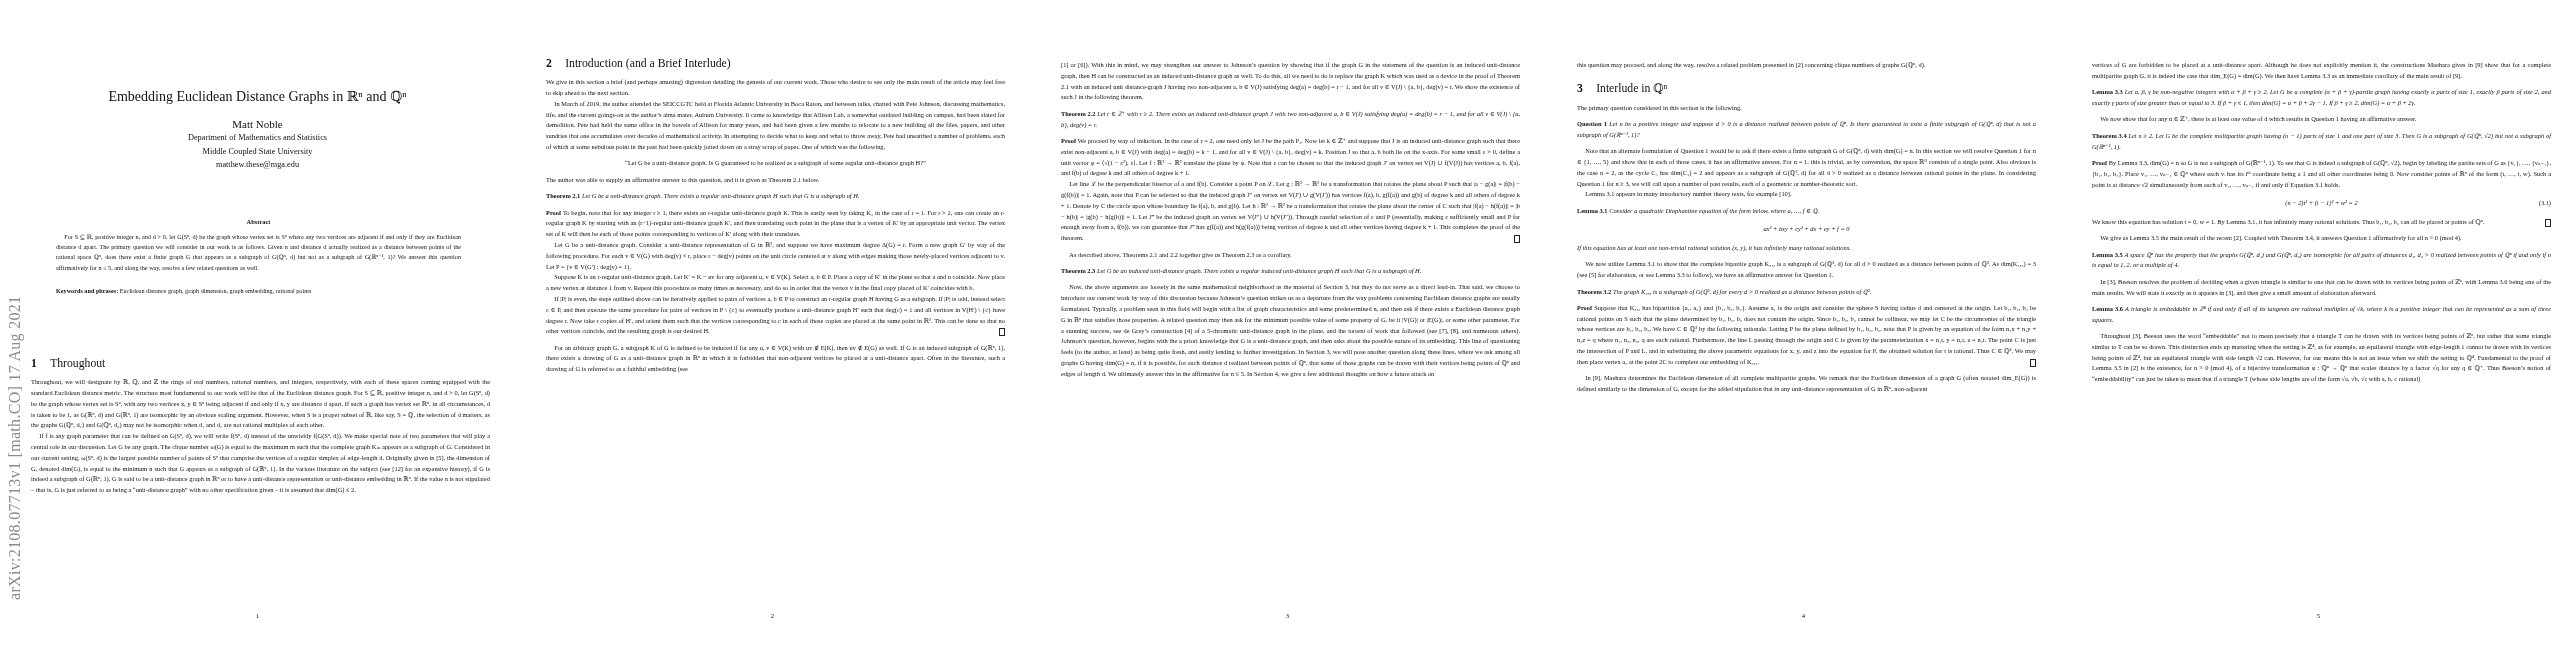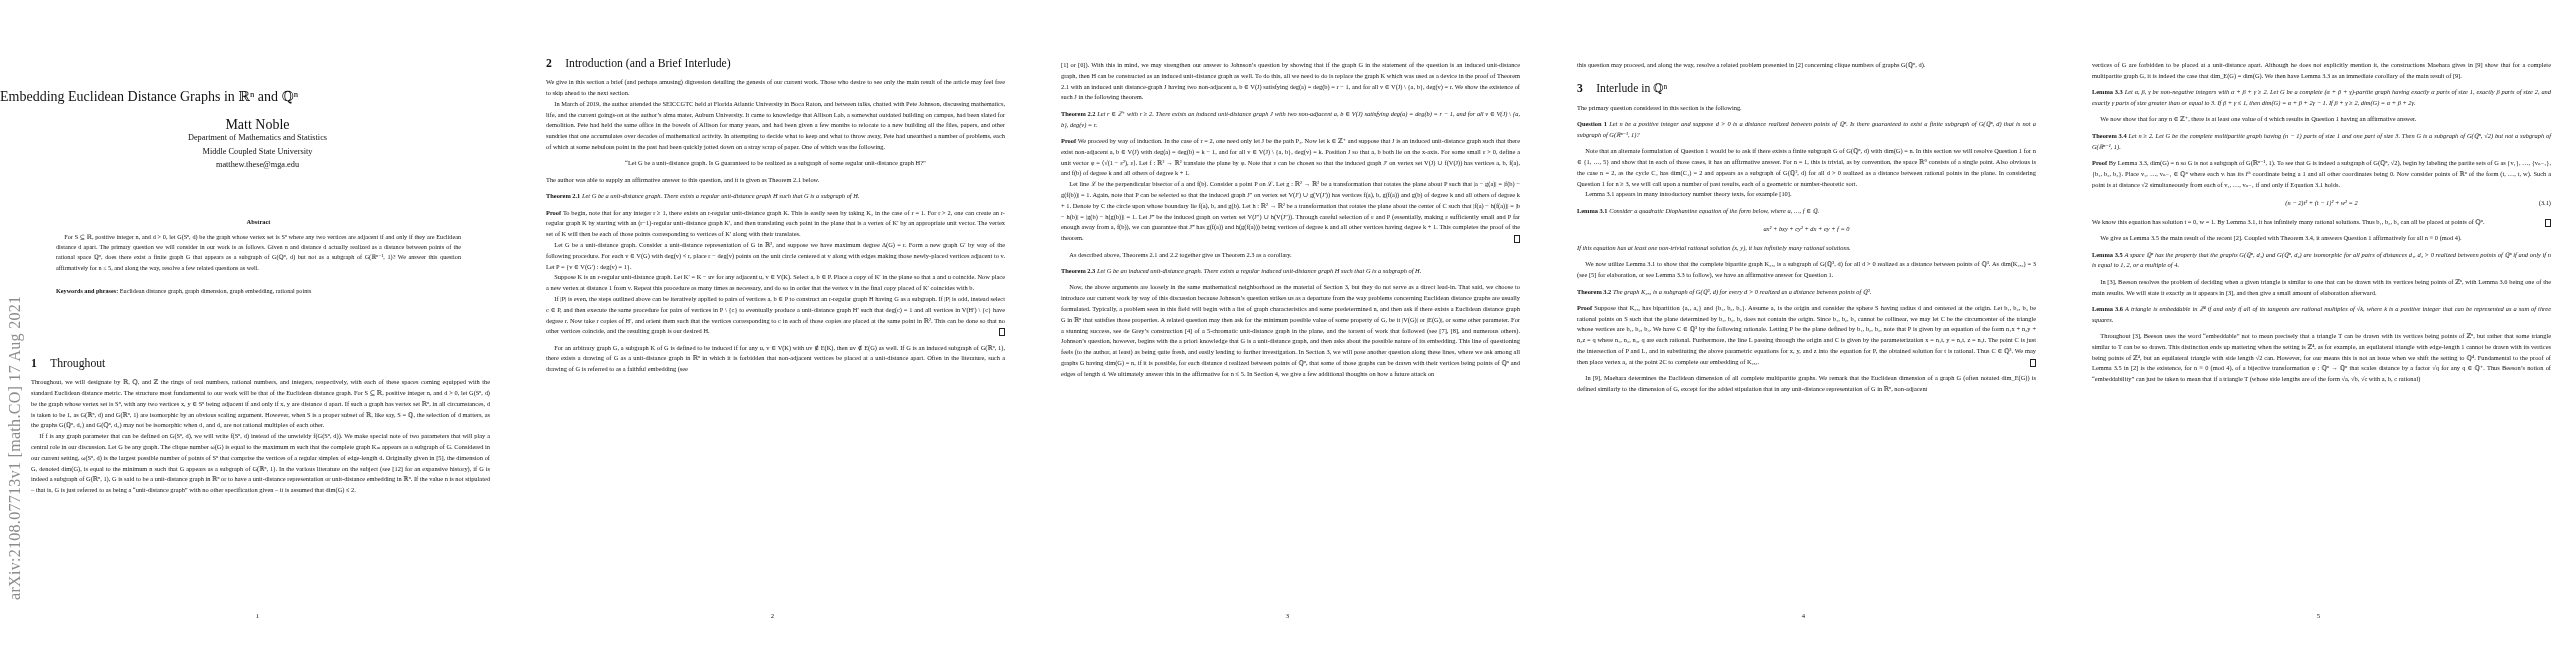--- a/index.html
+++ b/index.html
@@ -15,34 +15,34 @@
   .sec { font-size: 11.7px; font-weight: normal; margin: 0; line-height: 15.6px; display: flex; gap: 13.3px; }
   .sec .num { font-weight: bold; }
   .thm-label { font-weight: bold; }
   .thm-body { font-style: italic; }
   .qed { float: right; display: inline-block; width: 3.9px; height: 5.6px; border: 0.6px solid #222; margin-top: 2.2px; }
   .center { text-align: center; }
   .eq { text-align: center; font-style: italic; margin: 7.8px 0; position: relative; }
   .eq .eqnum { position: absolute; right: 0; font-style: normal; }
   .arxiv-id { position: absolute; left: 5.6px; top: 600px; transform: rotate(-90deg); transform-origin: 0 0;
               font-family: "Liberation Serif", serif; font-size: 16px; color: #8c8c8c; white-space: nowrap; letter-spacing: 0.3px; }
-  .title { position: absolute; top: 88px; left: 0; width: 515px; text-align: left; font-size: 14px; }
+  .title { position: absolute; top: 88px; left: 0; width: 515px; text-align: center; font-size: 14px; }
   .author { position: absolute; top: 118px; left: 0; width: 515px; text-align: center; font-size: 8.3px; line-height: 13.3px; }
   .abstract-title { text-align: center; font-weight: bold; font-size: 6.4px; margin-bottom: 4.4px; }
   .abstract { position: absolute; top: 217px; left: 56px; width: 405px; font-size: 6.2px; line-height: 10.3px; text-align: justify; }
   .kw-label { font-weight: bold; }
 </style>
 </head>
 <body>
 
 <div class="page" style="left:0px;">
   <div class="arxiv-id">arXiv:2108.07713v1  [math.CO]  17 Aug 2021</div>
   <div class="title">Embedding Euclidean Distance Graphs in ℝⁿ and ℚⁿ</div>
   <div class="author">
-    <div style="font-size:14px;">Matt Noble</div>
+    <div style="font-size:11px;">Matt Noble</div>
     <div>Department of Mathematics and Statistics</div>
     <div>Middle Coupled State University</div>
     <div>matthew.these@mga.edu</div>
   </div>
   <div class="abstract">
     <div class="abstract-title">Abstract</div>
     <p class="indent">For S ⊆ ℝ, positive integer n, and d &gt; 0, let G(Sⁿ, d) be the graph whose vertex set is Sⁿ where any two vertices are adjacent if and only if they are Euclidean distance d apart. The primary question we will consider in our work is as follows. Given n and distance d actually realized as a distance between points of the rational space ℚⁿ, does there exist a finite graph G that appears as a subgraph of G(ℚⁿ, d) but not as a subgraph of G(ℝⁿ⁻¹, 1)? We answer this question affirmatively for n ≤ 5, and along the way, resolve a few related questions as well.</p>
     <div style="height:13.3px;"></div>
     <p><span class="kw-label">Keywords and phrases:</span> <span>Euclidean distance graph, graph dimension, graph embedding, rational points</span></p>
   </div>

